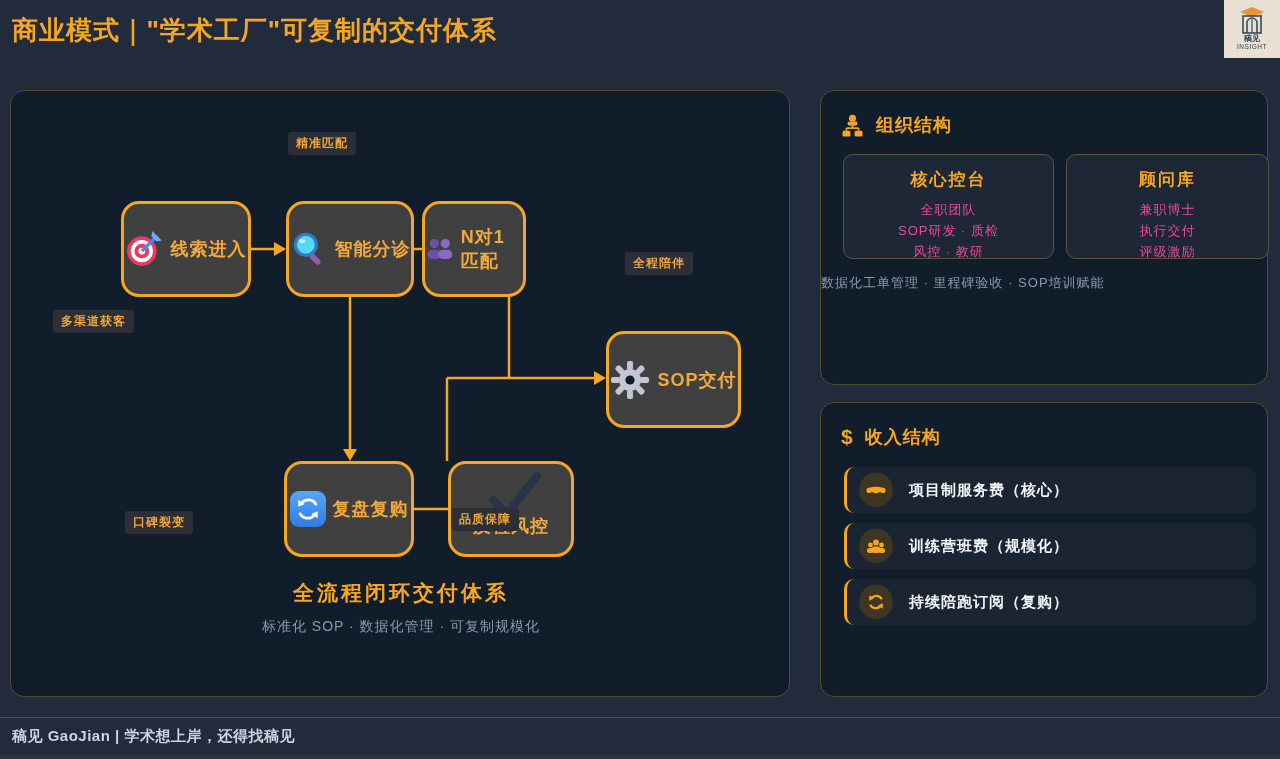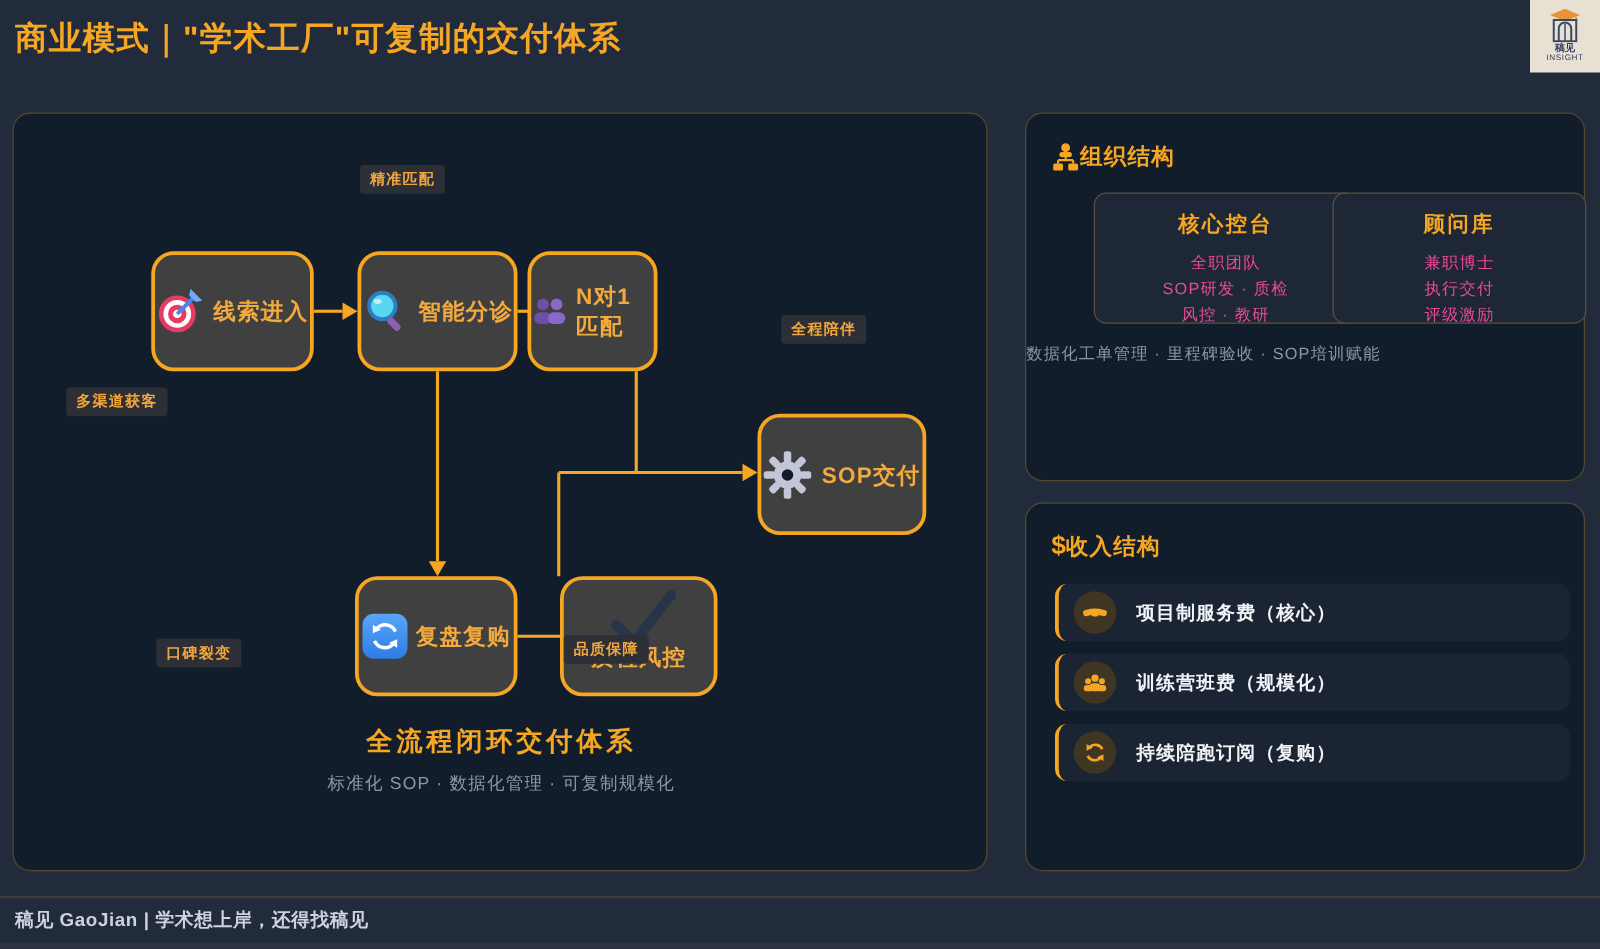--- a/index.html
+++ b/index.html
@@ -27,21 +27,21 @@
 
   
   .panel {
     position:absolute; background:#121d2c; border:1px solid #55492e; border-radius:14px;
   }
   .panel-diagram { left:10px; top:90px; width:780px; height:607px; }
   .panel-org     { left:820px; top:90px; width:448px; height:295px; }
   .panel-rev     { left:820px; top:402px; width:448px; height:295px; }
 
   .panel-head {
-    position:absolute; left:20px; top:22px; display:flex; align-items:center; gap:0;
+    position:absolute; left:20px; top:22px; display:flex; align-items:center; gap:12px;
   }
   .panel-head .ph-label { font-size:18px; font-weight:bold; color:#f5a623; letter-spacing:1px; }
   .dollar-glyph { font-size:21px; font-weight:bold; color:#f5a623; }
 
   
   .node {
     position:absolute; background:#404040; border:3px solid #f5a623; border-radius:18px;
     display:flex; flex-direction:row; align-items:center; justify-content:center; gap:7px;
     z-index:2;
   }
@@ -69,21 +69,21 @@
   .diagram-caption { position:absolute; left:0; top:488px; width:780px; text-align:center;
     font-size:21px; font-weight:bold; color:#f5a623; letter-spacing:3px; }
   .diagram-subcaption { position:absolute; left:0; top:527px; width:780px; text-align:center;
     font-size:14px; color:#8d96a8; letter-spacing:1px; }
 
   
   .org-card {
     position:absolute; top:63px; height:105px; background:#1e2735; border:1px solid #5c5140;
     border-radius:10px; text-align:center; padding-top:13px;
   }
-  .org-card.c1 { left:22px;  width:211px;margin-left:32px; }
+  .org-card.c1 { left:22px;  width:211px; }
   .org-card.c2 { left:245px; width:203px; }
   .org-card .oc-title { font-size:17px; font-weight:bold; color:#f5a623; letter-spacing:2px; margin-bottom:8px; }
   .org-card .oc-line { font-size:13px; color:#ec4899; line-height:21px; letter-spacing:1px; }
   .org-note { position:absolute; left:0; top:183px; width:448px; text-align:left;
     font-size:13px; color:#8d96a8; letter-spacing:1px; }
 
   
   .rev-row {
     position:absolute; left:23px; width:412px; height:46px; background:#1b2432;
     border-left:3px solid #f5a623; border-radius:10px;

